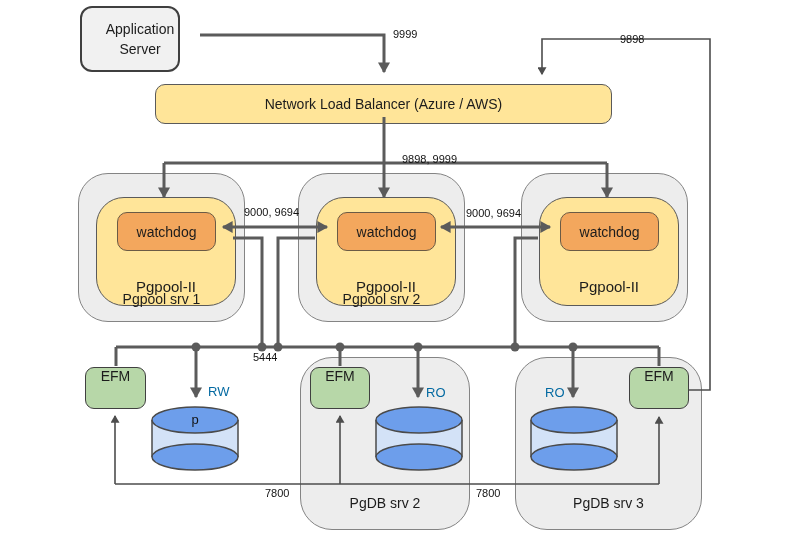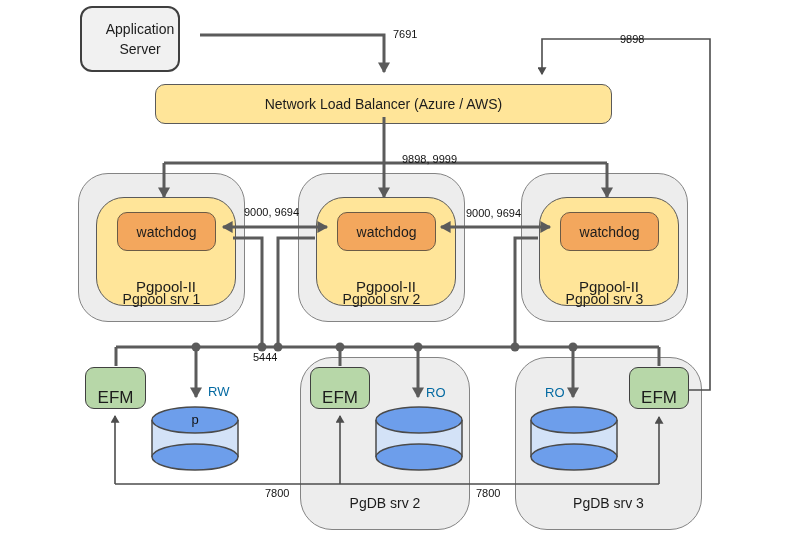--- a/index.html
+++ b/index.html
@@ -10,21 +10,21 @@
               display:flex;flex-direction:column;align-items:center;justify-content:center;
               font-size:14px;line-height:20px;}
   .nlb{background:#ffe599;border:1.5px solid #5a5a5a;border-radius:10px;
        display:flex;align-items:center;justify-content:center;font-size:14px;}
   .group{background:#ededed;border:1.5px solid #848484;border-radius:30px;}
   .group-label{position:absolute;left:0;right:0;text-align:center;font-size:14px;}
   .yellow-box{position:absolute;background:#ffe599;border:1.5px solid #5a5a5a;border-radius:28px;}
   .watchdog{position:absolute;background:#f3a75d;border:1.5px solid #6b5b45;border-radius:10px;
             display:flex;align-items:center;justify-content:center;font-size:14px;}
   .efm{position:absolute;background:#b7d7a8;border:1.5px solid #404040;border-radius:9px;
-       display:flex;align-items:flex-end;justify-content:center;font-size:17px;}
+       display:flex;align-items:flex-start;justify-content:center;font-size:14px;}
   .port{position:absolute;font-size:11px;color:#121212;white-space:nowrap;}
   .mode{position:absolute;font-size:13px;color:#0369a1;white-space:nowrap;}
   .db-label{position:absolute;font-size:13px;color:#121212;text-align:center;}
   .cyl{position:absolute;}
   .cyl-body{fill:#d3e2f7;stroke:none;}
   .cyl-side{stroke:#4a4a4a;stroke-width:1.5;}
   .cyl-cap{fill:#6d9eeb;stroke:#4a4a4a;stroke-width:1.5;}
   .wires{position:absolute;left:0;top:0;pointer-events:none;}
   .thick{stroke:#5b5b5b;stroke-width:3;fill:none;}
   .thin{stroke:#4d4d4d;stroke-width:1.6;fill:none;}
@@ -64,21 +64,20 @@
     <div class="group-label" style="bottom:14px;">Pgpool srv 2</div>
   </div>
 
   <div class="node group" style="left:521px;top:173px;width:167px;height:149px;">
     <div class="yellow-box" style="left:17px;top:23px;width:138px;height:107px;">
       <div class="watchdog" style="left:20px;top:14px;width:97px;height:37px;">
         <span>watchdog</span>
       </div>
       <div class="group-label" style="bottom:10px;font-size:15px;">Pgpool-II</div>
     </div>
-    <div class="group-label" style="bottom:14px;">Pgpool srv 3</div>
   </div>
 
 
   <div class="node group" style="left:300px;top:357px;width:170px;height:173px;border-radius:32px;">
     <div class="group-label" style="bottom:18px;">PgDB srv 2</div>
   </div>
 
   <div class="node group" style="left:515px;top:357px;width:187px;height:173px;border-radius:32px;">
     <div class="group-label" style="bottom:18px;">PgDB srv 3</div>
   </div>
@@ -156,21 +155,21 @@
     <circle class="dot" cx="573" cy="347" r="4.5"></circle>
 
     <path class="thin" d="M689 390 H710 V39 H542 V74" marker-end="url(#ahs)"></path>
 
     <path class="thin" d="M115 484 H659"></path>
     <path class="thin" d="M115 484 V416" marker-end="url(#ahs)"></path>
     <path class="thin" d="M340 484 V416" marker-end="url(#ahs)"></path>
     <path class="thin" d="M659 484 V417" marker-end="url(#ahs)"></path>
   </svg>
 
-  <div class="port" style="left:393px;top:28px;">7691</div>
+  <div class="port" style="left:393px;top:28px;">9999</div>
   <div class="port" style="left:620px;top:33px;">9898</div>
   <div class="port" style="left:402px;top:137px;margin-top:16px;">9898, 9999</div>
   <div class="port" style="left:244px;top:206px;">9000, 9694</div>
   <div class="port" style="left:466px;top:207px;">9000, 9694</div>
   <div class="port" style="left:253px;top:351px;">5444</div>
   <div class="port" style="left:265px;top:487px;">7800</div>
   <div class="port" style="left:476px;top:487px;">7800</div>
 
   <div class="mode" style="left:208px;top:384px;">RW</div>
   <div class="mode" style="left:426px;top:385px;">RO</div>

